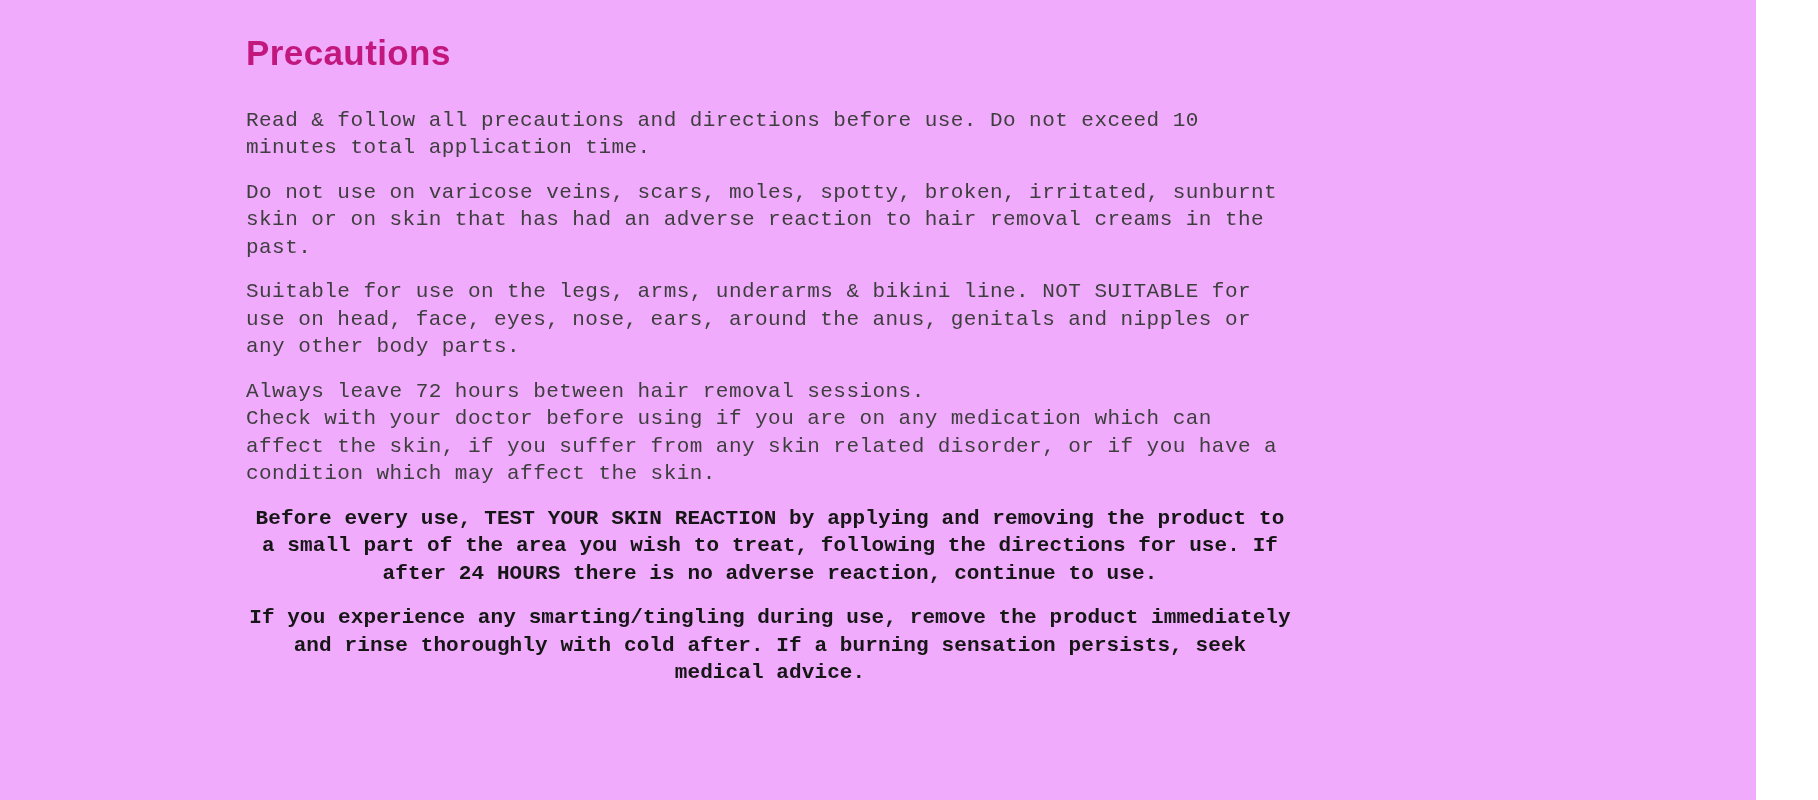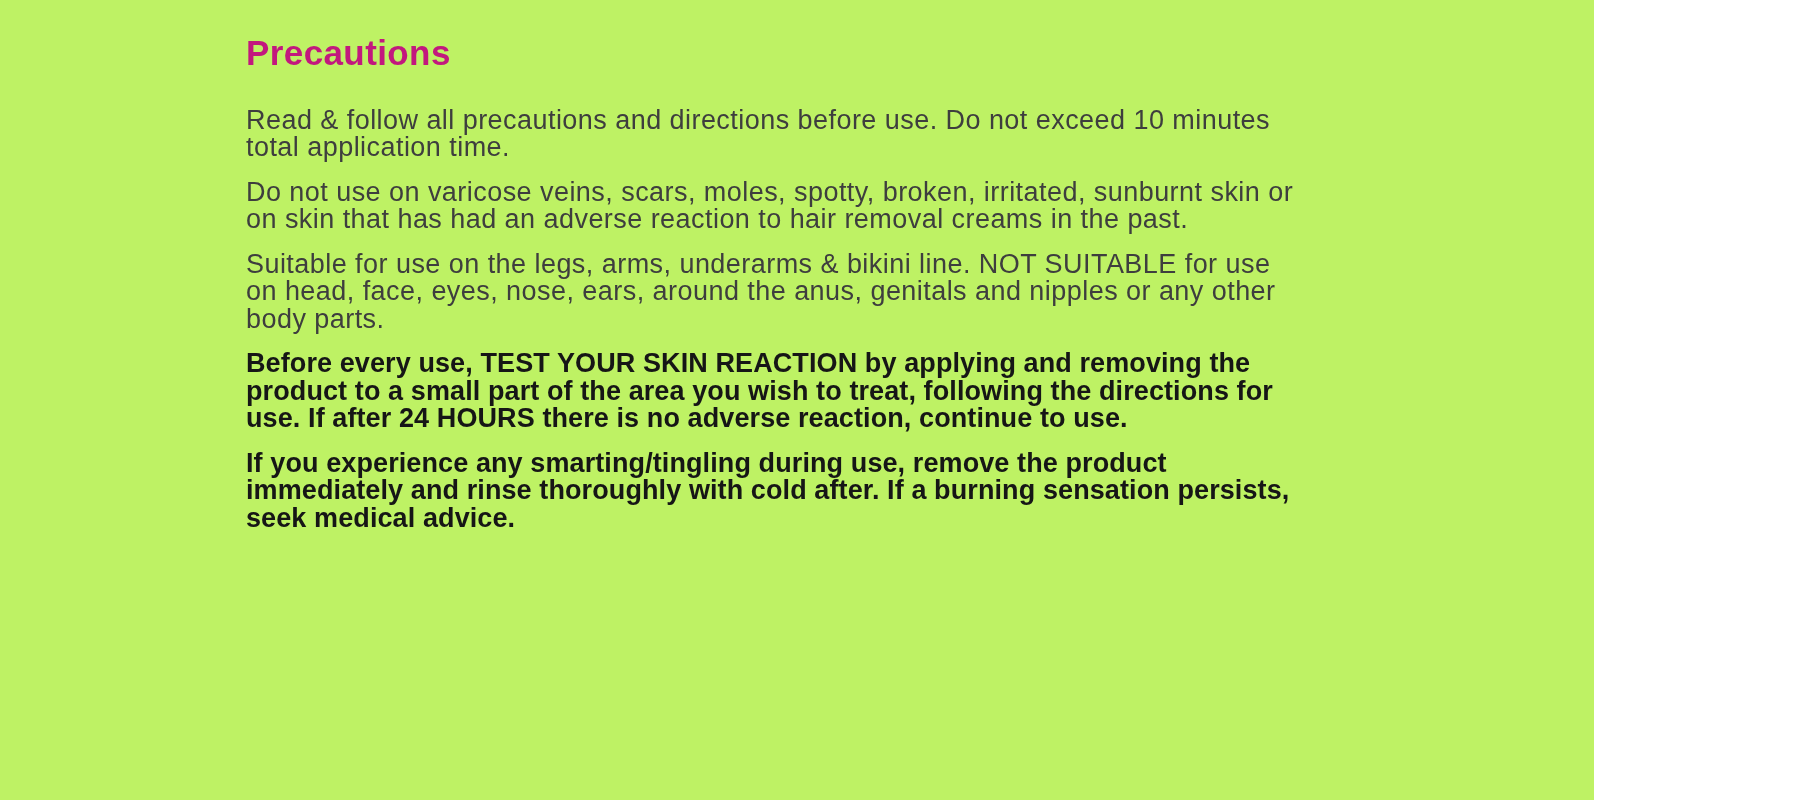--- a/index.html
+++ b/index.html
@@ -2,66 +2,70 @@
 <html><head>
 <meta charset="utf-8">
 <style>
   html, body {
     margin: 0;
     padding: 0;
     background: #ffffff;
   }
   .page {
     position: relative;
-    width: 1594px;
+    width: 1756px;
     height: 800px;
-    background: #bef264;
+    background: #f0abfc;
     overflow: hidden;
     font-family: "Liberation Sans", "DejaVu Sans", sans-serif;
   }
   .content {
     position: absolute;
     left: 246px;
     top: 34px;
     width: 1048px;
   }
   .heading {
     margin: 0 0 34px 0;
     font-size: 35px;
     font-weight: 700;
     letter-spacing: 0.4px;
     line-height: 1.1;
   }
   .para {
     margin: 0 0 17px 0;
-    font-size: 27px;
+    font-size: 21px;
     line-height: 27.5px;
     letter-spacing: 0.45px;
     color: #3e3e3e;
     white-space: pre-line;
+    font-family: Liberation Mono, monospace;
   }
   .para.bold {
     font-weight: 700;
     color: #161616;
     letter-spacing: 0.1px;
+    text-align: center;
   }
 </style>
 </head>
 <body>
 
 <div class="page">
   <div class="content">
 
     <h1 class="heading" style="color: rgb(194, 24, 126);">Precautions</h1>
 
     <p class="para">Read &amp; follow all precautions and directions before use. Do not exceed 10 minutes total application time.</p>
 
     <p class="para">Do not use on varicose veins, scars, moles, spotty, broken, irritated, sunburnt skin or on skin that has had an adverse reaction to hair removal creams in the past.</p>
 
     <p class="para">Suitable for use on the legs, arms, underarms &amp; bikini line. NOT SUITABLE for use on head, face, eyes, nose, ears, around the anus, genitals and nipples or any other body parts.</p>
 
+    <p class="para">Always leave 72 hours between hair removal sessions.
+Check with your doctor before using if you are on any medication which can affect the skin, if you suffer from any skin related disorder, or if you have a condition which may affect the skin.</p>
 
     <p class="para bold">Before every use, TEST YOUR SKIN REACTION by applying and removing the product to a small part of the area you wish to treat, following the directions for use. If after 24 HOURS there is no adverse reaction, continue to use.</p>
 
     <p class="para bold">If you experience any smarting/tingling during use, remove the product immediately and rinse thoroughly with cold after. If a burning sensation persists, seek medical advice.</p>
 
   </div>
 </div>
 
 </body></html>

